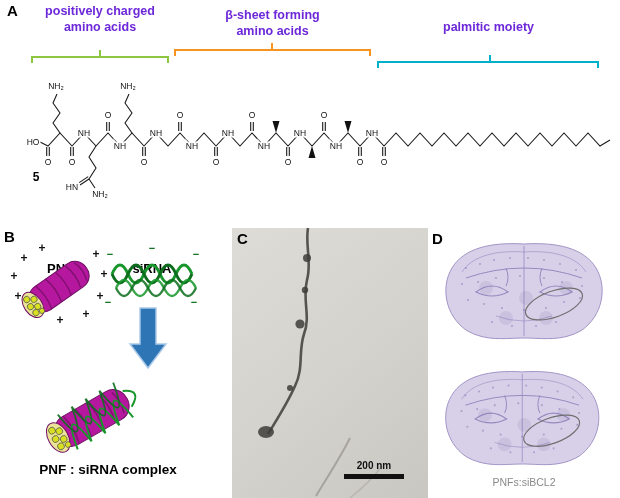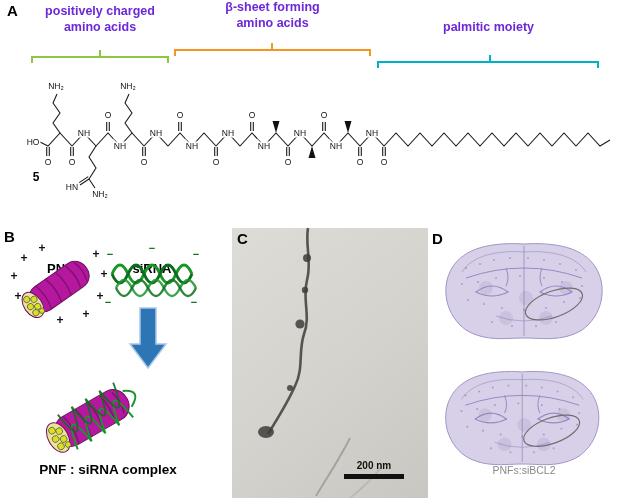--- a/index.html
+++ b/index.html
@@ -25,21 +25,21 @@
 </style>
 </head>
 <body>
 
 <div class="page">
 
   <section class="panel" style="left:0;top:0;width:620px;height:222px;">
     <div class="plabel" style="left:7px;top:2px;">A</div>
     <div class="grouplabel" style="left:25px;top:4px;width:150px;">positively charged
 amino acids</div>
-    <div class="grouplabel" style="left:185px;top:0;width:175px;">β-sheet forming
+    <div class="grouplabel" style="left:185px;top:8px;width:175px;">β-sheet forming
 amino acids</div>
     <div class="grouplabel" style="left:396px;top:20px;width:185px;">palmitic moiety</div>
 
     <svg style="left:0;top:0;" width="620" height="222" viewBox="0 0 620 222">
 
       <path d="M32,63 V57 H168 V63 M100,57 V50" fill="none" stroke-width="2" stroke="#8dc63f"></path>
       <path d="M175,56 V50 H370 V56 M272,50 V43" fill="none" stroke-width="2" stroke="#f7941d"></path>
       <path d="M378,68 V62 H598 V68 M490,62 V55" fill="none" stroke-width="2" stroke="#00b0ca"></path>
 
       <g stroke="#1c1c1c" stroke-width="1.1" fill="none">
@@ -226,16 +226,16 @@
               <circle cx="76" cy="88" r="1.1"></circle>
             <circle cx="100" cy="88" r="1.1"></circle>
               <circle cx="120" cy="84" r="1.1"></circle>
           </g>
           <ellipse cx="118" cy="66" rx="30" ry="13" transform="rotate(-20 118 66)" fill="none" stroke="#6f6f6f" stroke-width="1.2"></ellipse>
         </g>
       </defs>
       <use href="#brain" transform="translate(8,10)"></use>
       <use href="#brain" transform="translate(8,138) scale(0.98)"></use>
     </svg>
-    <div class="caption" style="left:0;top:236px;width:192px;">PNFs:siBCL2</div>
+    <div class="caption" style="left:0;top:248px;width:192px;">PNFs:siBCL2</div>
   </section>
 
 </div>
 
 </body></html>

